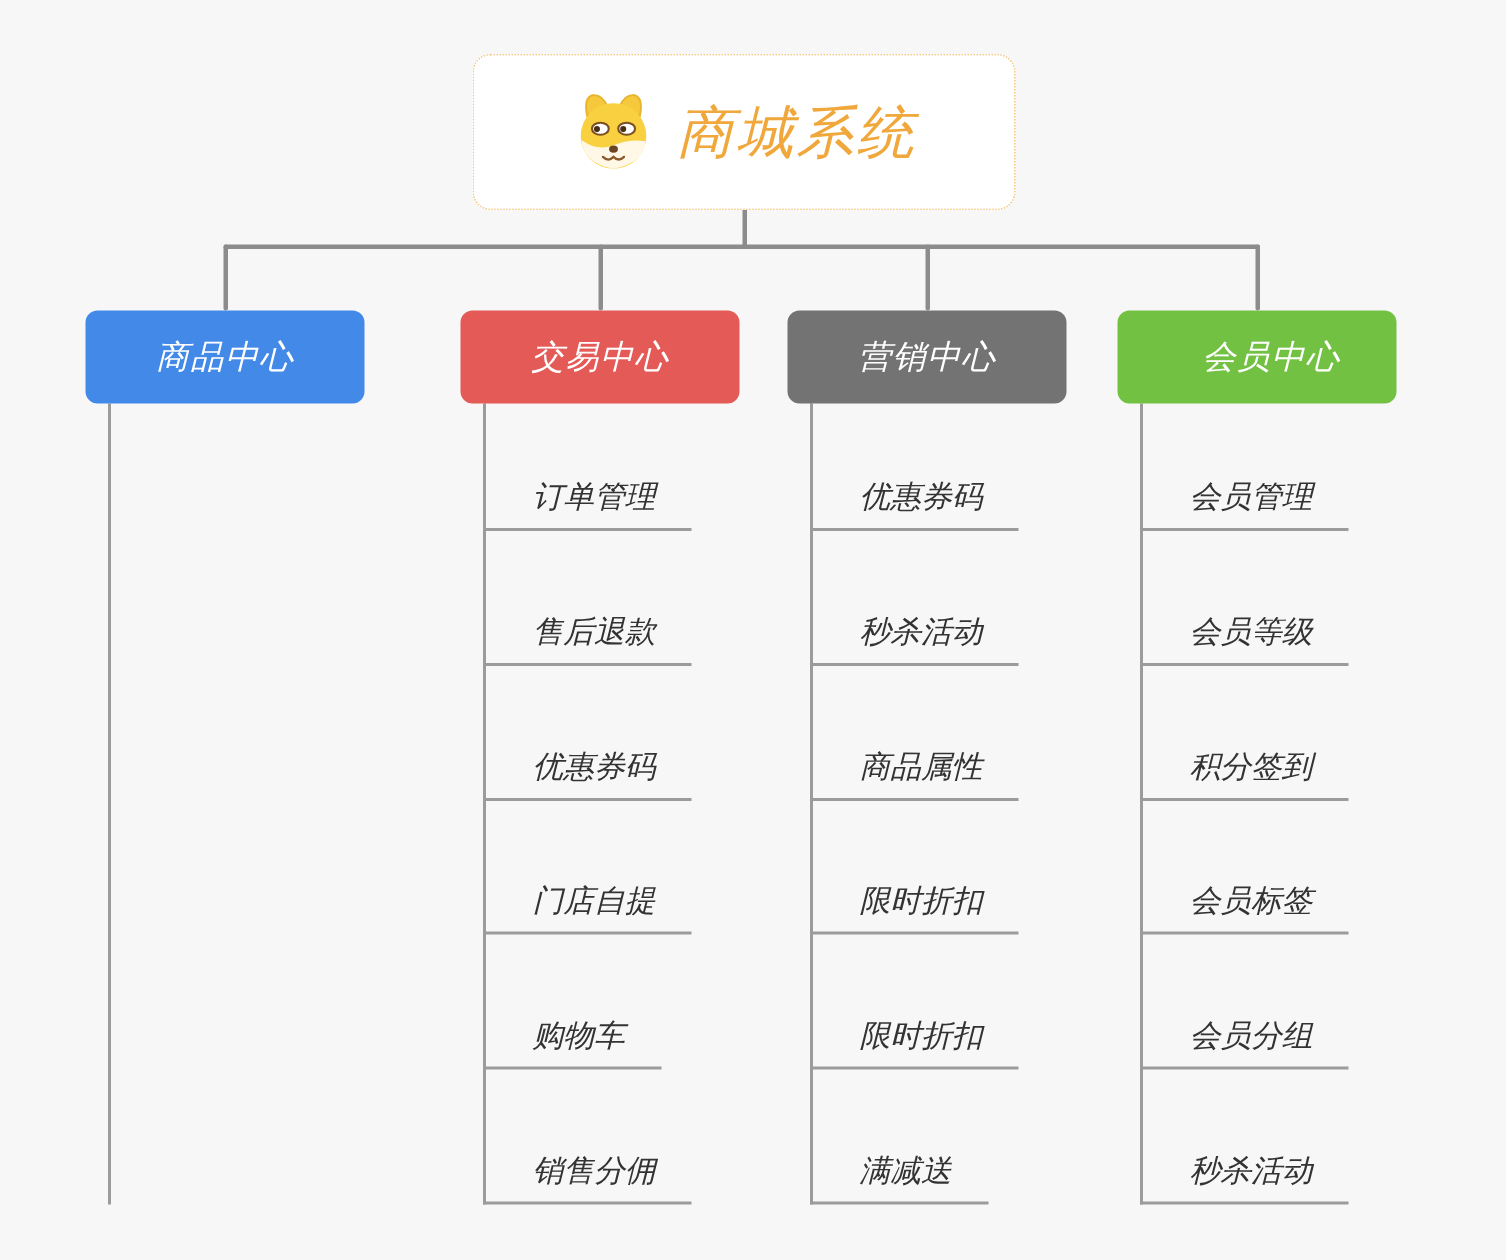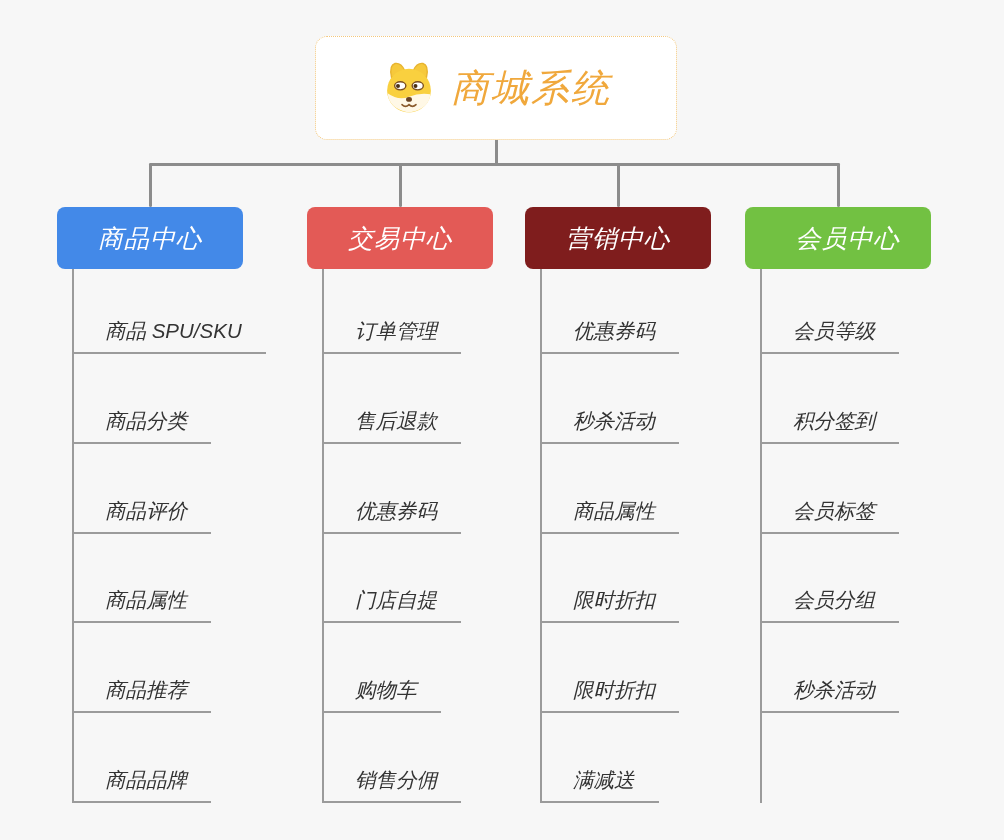--- a/index.html
+++ b/index.html
@@ -35,21 +35,21 @@
   .stub{position:absolute;left:494.5px;top:140px;width:3px;height:25px;background:var(--connector);}
   .hline{position:absolute;left:148.5px;top:163px;width:691px;height:3px;background:var(--connector);border-radius:2px;}
   .drop{position:absolute;top:163px;width:3px;height:44px;background:var(--connector);border-radius:2px;}
 
   
   .column{position:absolute;top:207px;width:240px;}
   .branch-node{
     position:relative;z-index:2;
     width:186px;height:62px;border-radius:8px;
     display:flex;align-items:center;justify-content:center;
-    color:var(--node-text);font-size:25px;letter-spacing:1px;white-space:nowrap;
+    color:var(--node-text);font-size:22px;letter-spacing:1px;white-space:nowrap;
   }
   .column .vline{
     position:absolute;left:15px;top:62px;width:2px;height:534px;
     background:var(--underline);z-index:1;
   }
   .column ul{list-style:none;position:relative;z-index:2;}
   .column li{
     margin-left:15px;width:fit-content;
     height:89.8px;
     padding:0 24px 0 33px;
@@ -100,40 +100,20 @@
       <div class="drop" style="left: 616.5px;"></div>
       <div class="drop" style="left: 836.5px;"></div>
     </div>
 
   <div id="columns">
       <div class="column" style="left: 57px;">
     <div class="branch-node" style="background: rgb(67, 137, 232);">
       <span>商品中心</span>
     </div>
     <div class="vline"></div>
-    <ul>
-          <li>
-    <span>商品 SPU/SKU</span>
-  </li>
-          <li>
-    <span>商品分类</span>
-  </li>
-          <li>
-    <span>商品评价</span>
-  </li>
-          <li>
-    <span>商品属性</span>
-  </li>
-          <li>
-    <span>商品推荐</span>
-  </li>
-          <li>
-    <span>商品品牌</span>
-  </li>
-        </ul>
   </div>
       <div class="column" style="left: 307px;">
     <div class="branch-node" style="background: rgb(227, 90, 86); text-align: right;">
       <span>交易中心</span>
     </div>
     <div class="vline"></div>
     <ul>
           <li>
     <span>订单管理</span>
   </li>
@@ -148,21 +128,21 @@
   </li>
           <li>
     <span>购物车</span>
   </li>
           <li>
     <span>销售分佣</span>
   </li>
         </ul>
   </div>
       <div class="column" style="left: 525px;">
-    <div class="branch-node" style="background: #7f1d1d;">
+    <div class="branch-node" style="background: #737373;">
       <span>营销中心</span>
     </div>
     <div class="vline"></div>
     <ul>
           <li>
     <span>优惠券码</span>
   </li>
           <li>
     <span>秒杀活动</span>
   </li>
@@ -180,20 +160,23 @@
   </li>
         </ul>
   </div>
       <div class="column" style="left: 745px;">
     <div class="branch-node" style="background: rgb(114, 193, 66); padding-left: 19px;">
       <span>会员中心</span>
     </div>
     <div class="vline"></div>
     <ul>
           <li>
+    <span>会员管理</span>
+  </li>
+          <li>
     <span>会员等级</span>
   </li>
           <li>
     <span>积分签到</span>
   </li>
           <li>
     <span>会员标签</span>
   </li>
           <li>
     <span>会员分组</span>

